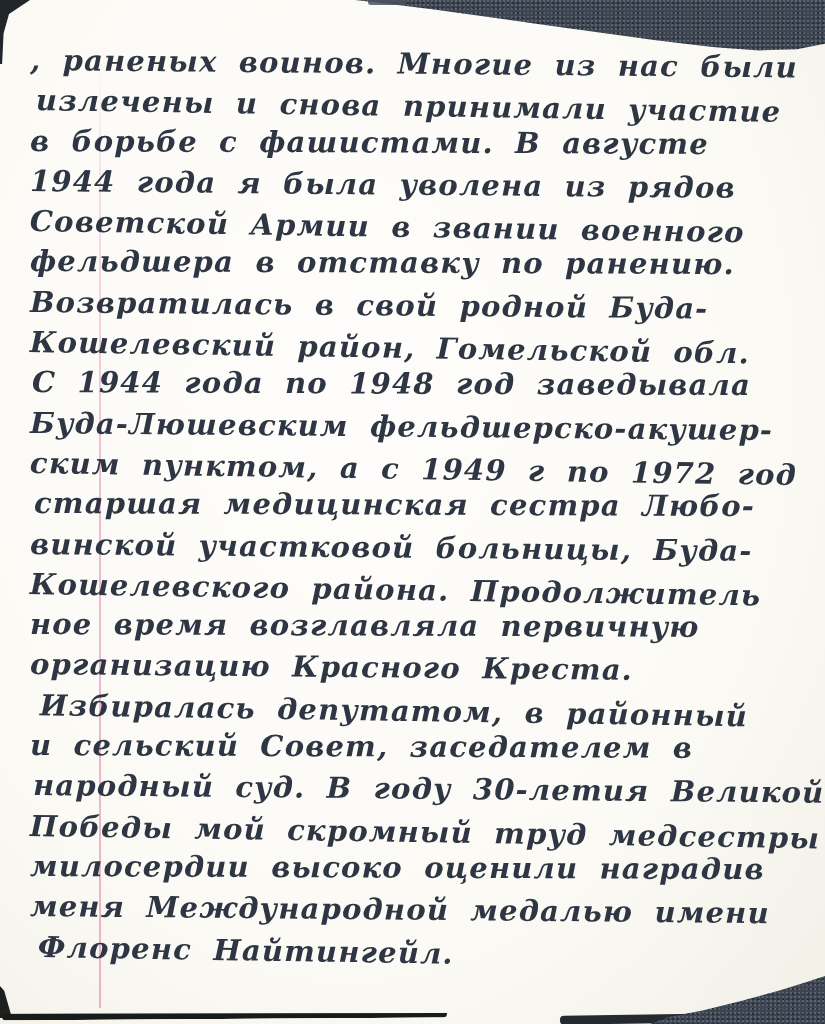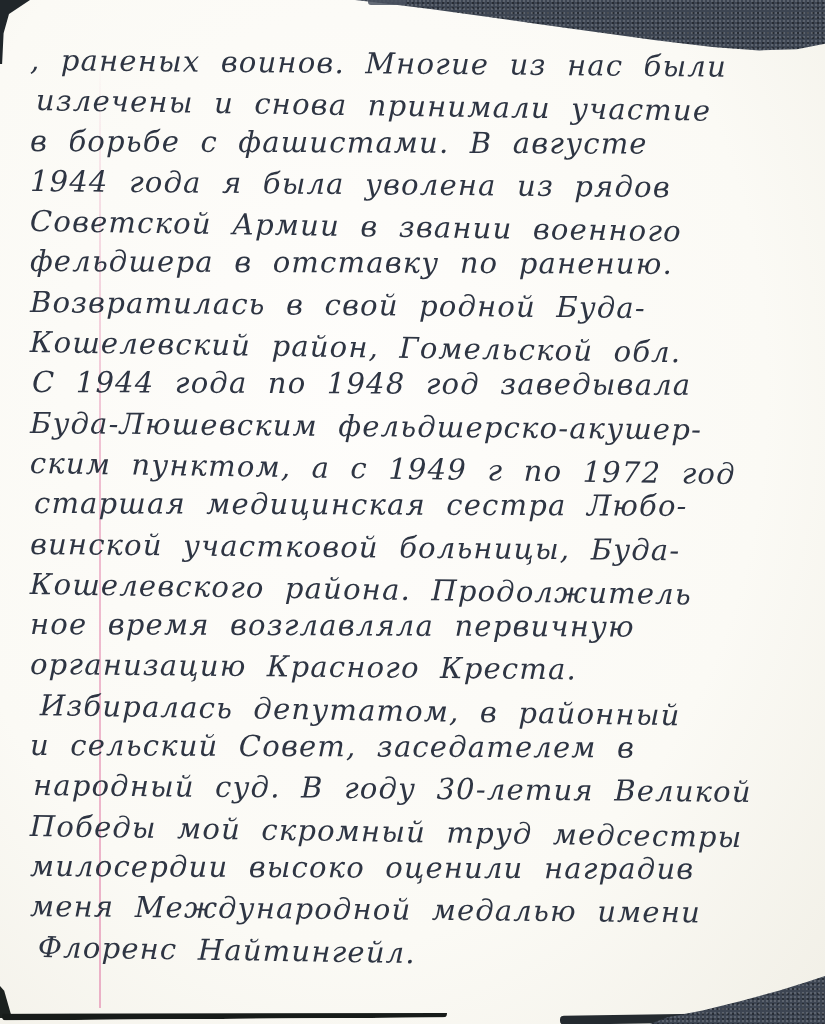--- a/index.html
+++ b/index.html
@@ -14,20 +14,21 @@
   body{
     font-family:"DejaVu Serif","Liberation Serif",serif;
     background:#777;
   }
   .scan{
     position:relative;
     width:825px;height:1024px;
     overflow:hidden;
     background:
       radial-gradient(ellipse at 42% 38%, #fefdfb 0%, var(--paper,#fbfaf5) 62%, #f1efe6 100%);
+    font-weight: bold;
   }
   
   .leather{
     background-color:var(--cover,#3d4552);
     background-image:
       radial-gradient(circle at 1px 1px, rgba(255,255,255,.16) .9px, rgba(0,0,0,0) 1.4px),
       radial-gradient(circle at 3px 3px, rgba(0,0,0,.35) .9px, rgba(0,0,0,0) 1.5px);
     background-size:4px 4px,5px 5px;
     position:absolute;
   }

